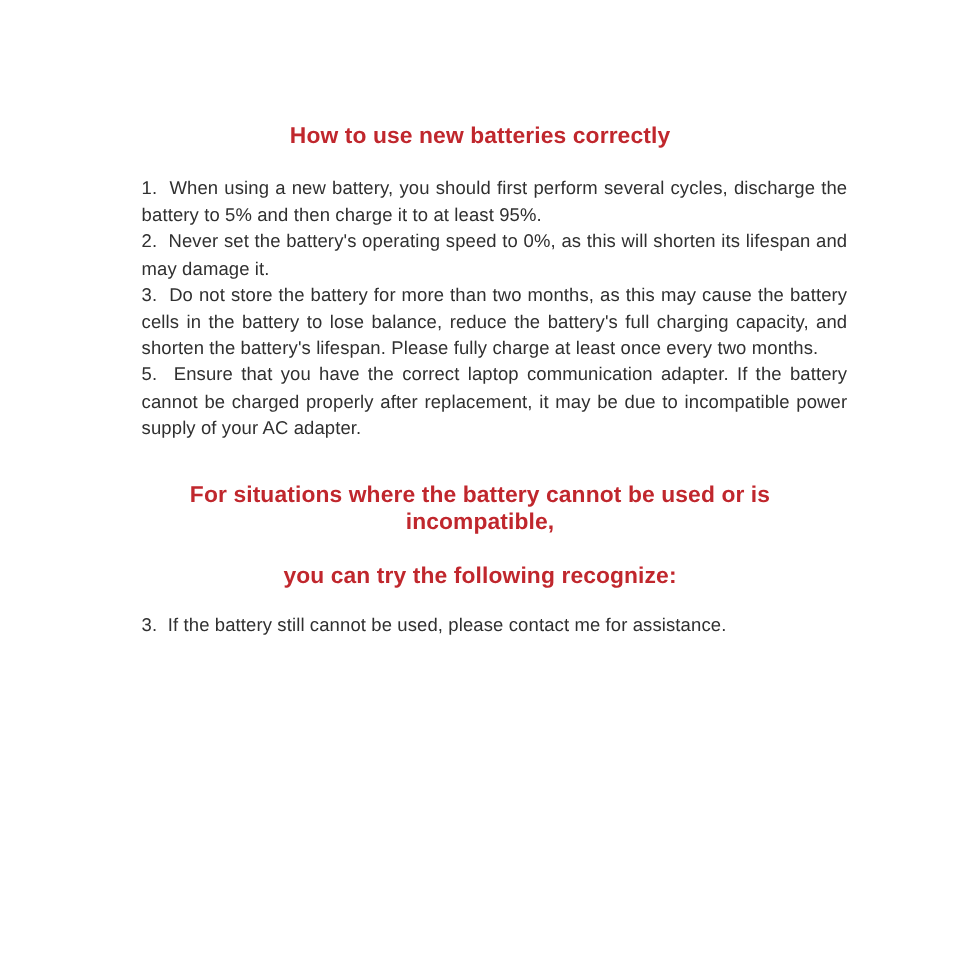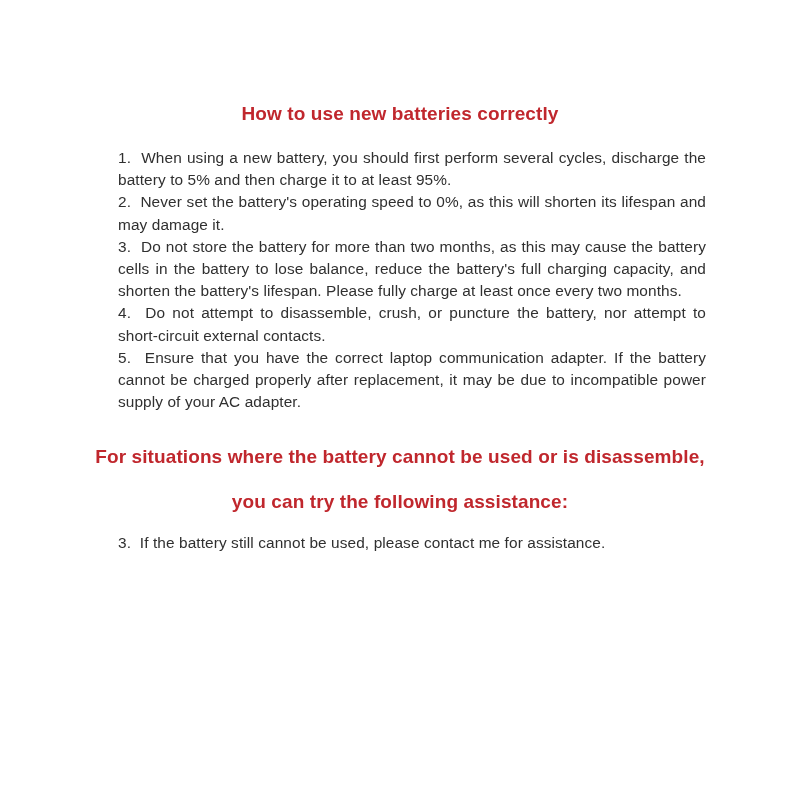--- a/index.html
+++ b/index.html
@@ -60,26 +60,25 @@
 
 <div class="page">
   <div class="content">
 
     <h1 class="section-title">How to use new batteries correctly</h1>
 
     <div class="body-block">
       <p>1.&nbsp; When using a new battery, you should first perform several cycles, discharge the battery to 5% and then charge it to at least 95%.</p>
       <p>2.&nbsp; Never set the battery's operating speed to 0%, as this will shorten its lifespan and may damage it.</p>
       <p>3.&nbsp; Do not store the battery for more than two months, as this may cause the battery cells in the battery to lose balance, reduce the battery's full charging capacity, and shorten the battery's lifespan. Please fully charge at least once every two months.</p>
-      <p>4.&nbsp; Do not attempt to disassemble, crush, or puncture the battery, nor attempt to short-circuit external contacts.</p>
       <p>5.&nbsp; Ensure that you have the correct laptop communication adapter. If the battery cannot be charged properly after replacement, it may be due to incompatible power supply of your AC adapter.</p>
     </div>
 
-    <h1 class="section-title title-2">For situations where the battery cannot be used or is disassemble,</h1>
+    <h1 class="section-title title-2">For situations where the battery cannot be used or is incompatible,</h1>
 
-    <h1 class="section-title title-3">you can try the following assistance:</h1>
+    <h1 class="section-title title-3">you can try the following recognize:</h1>
 
     <div class="body-block body-2">
       <p>3.&nbsp; If the battery still cannot be used, please contact me for assistance.</p>
     </div>
 
   </div>
 </div>
 
 </body></html>

